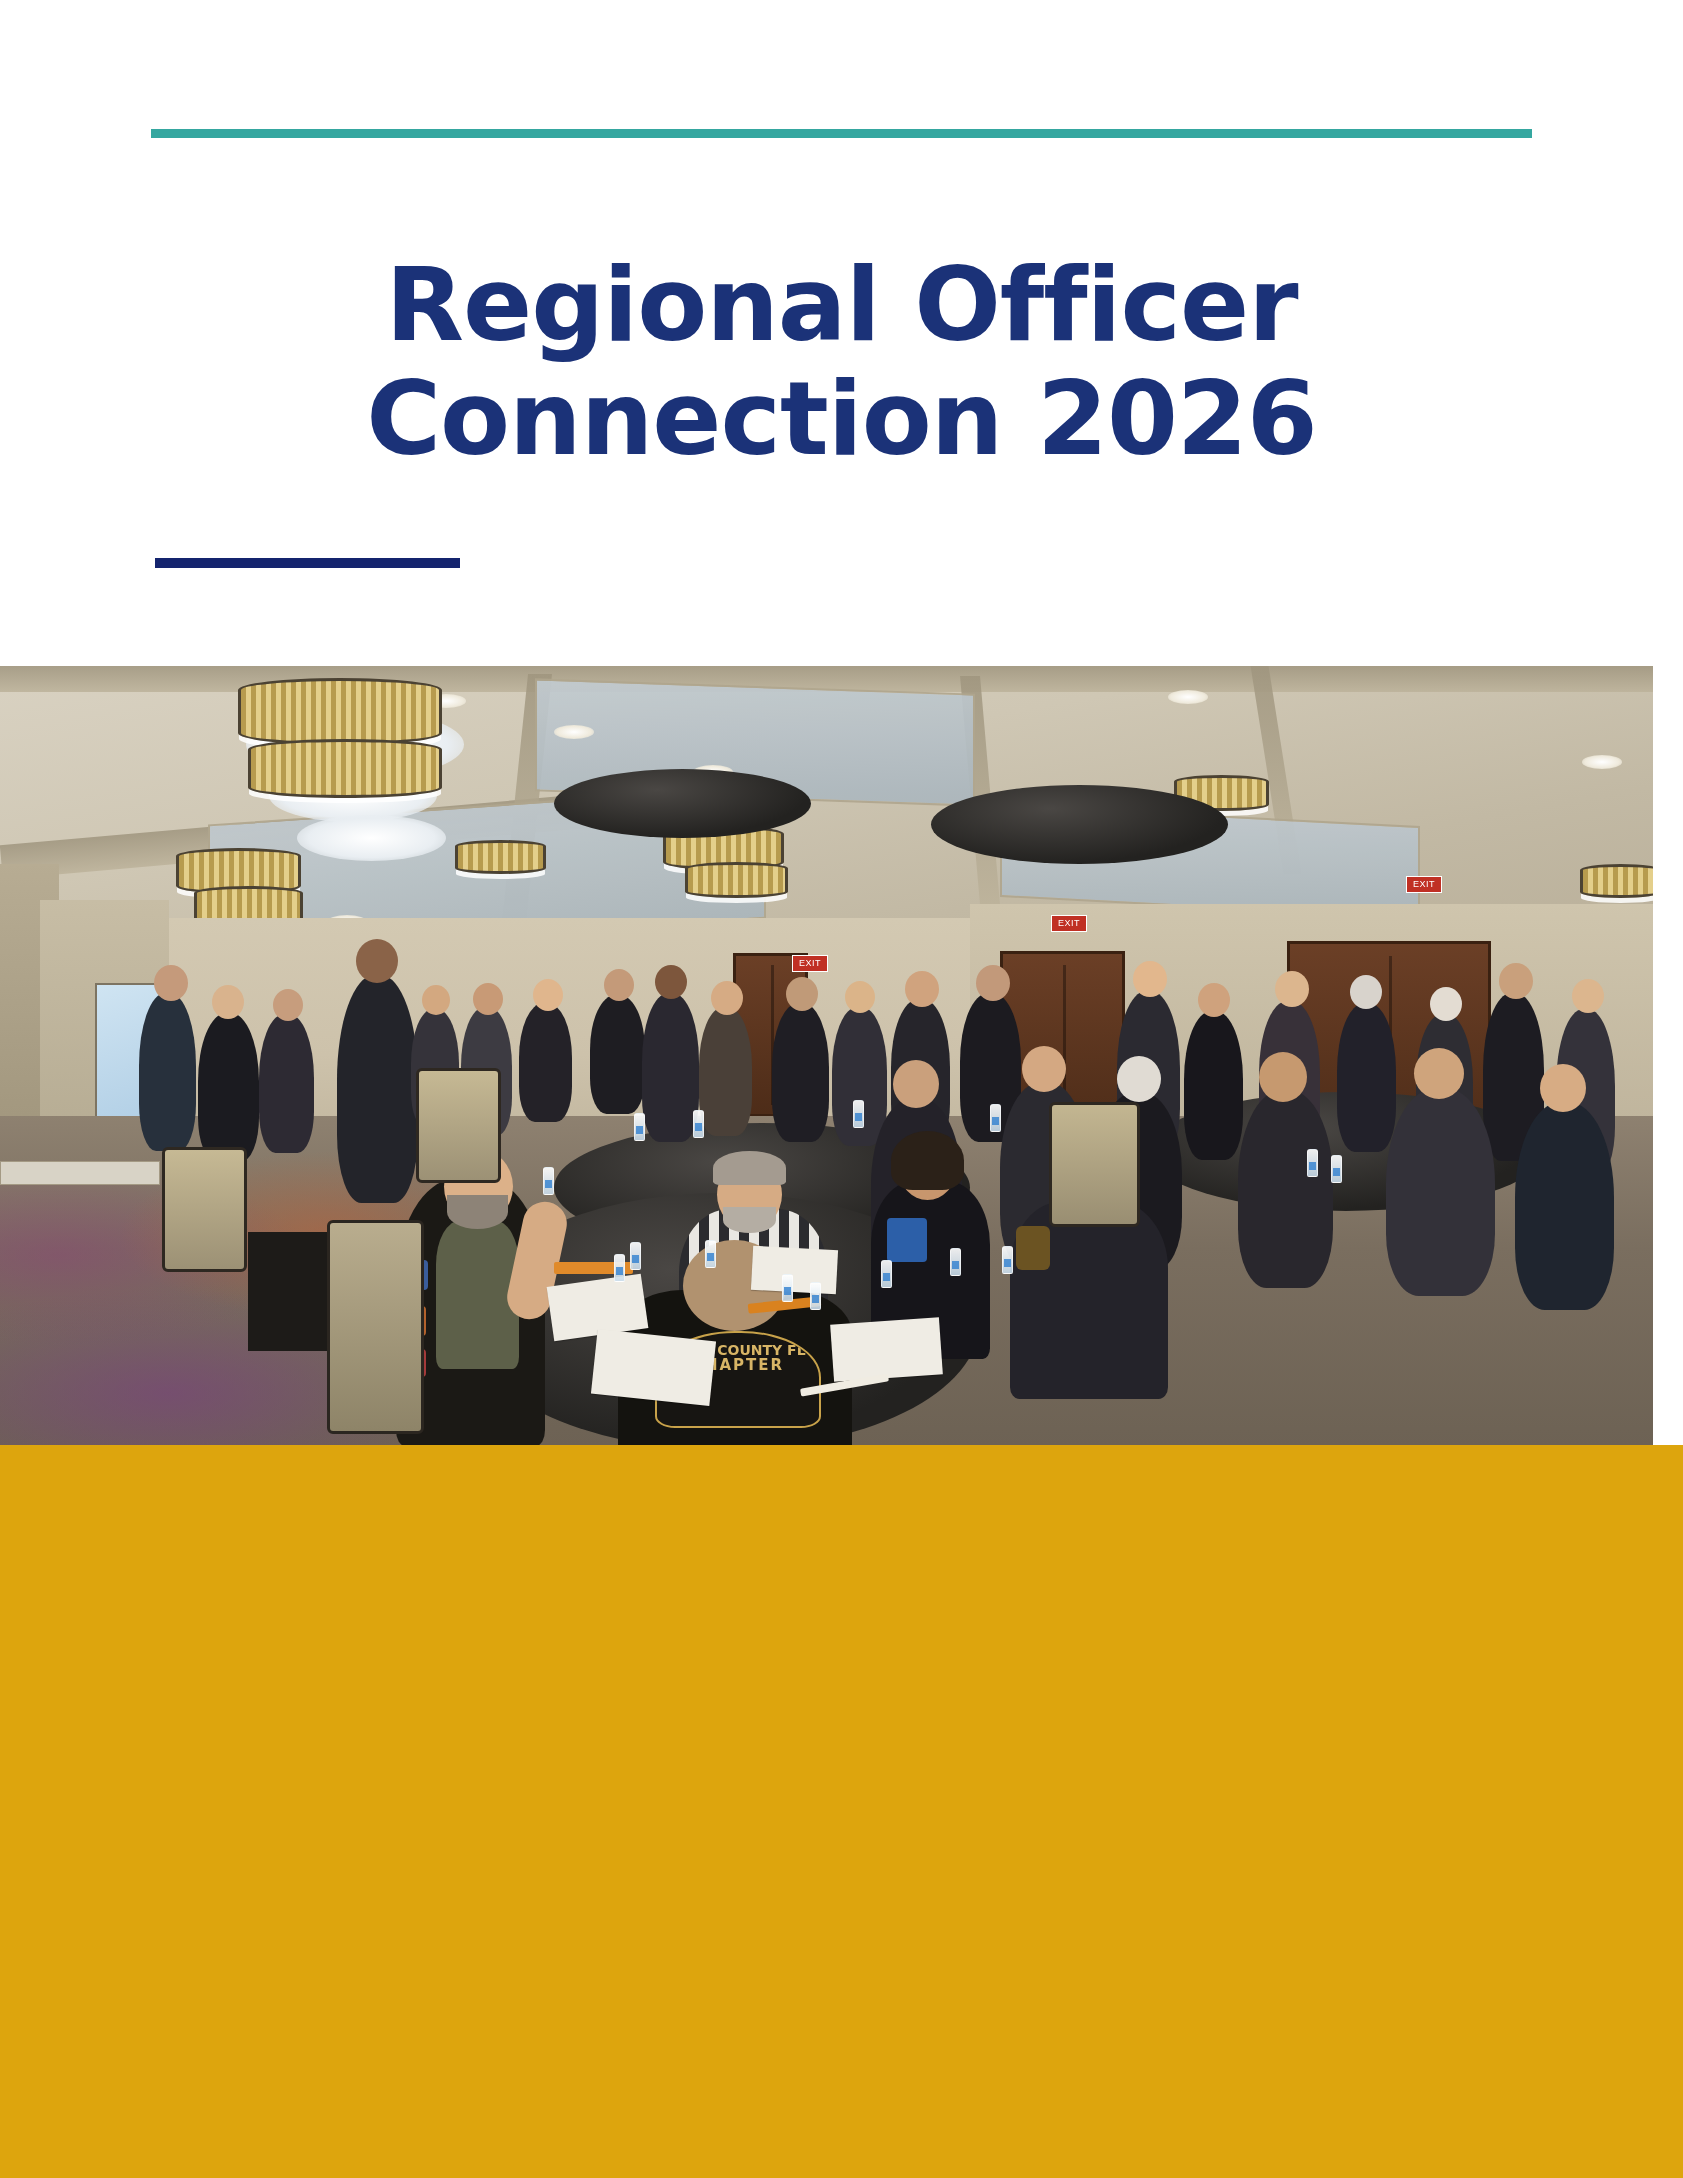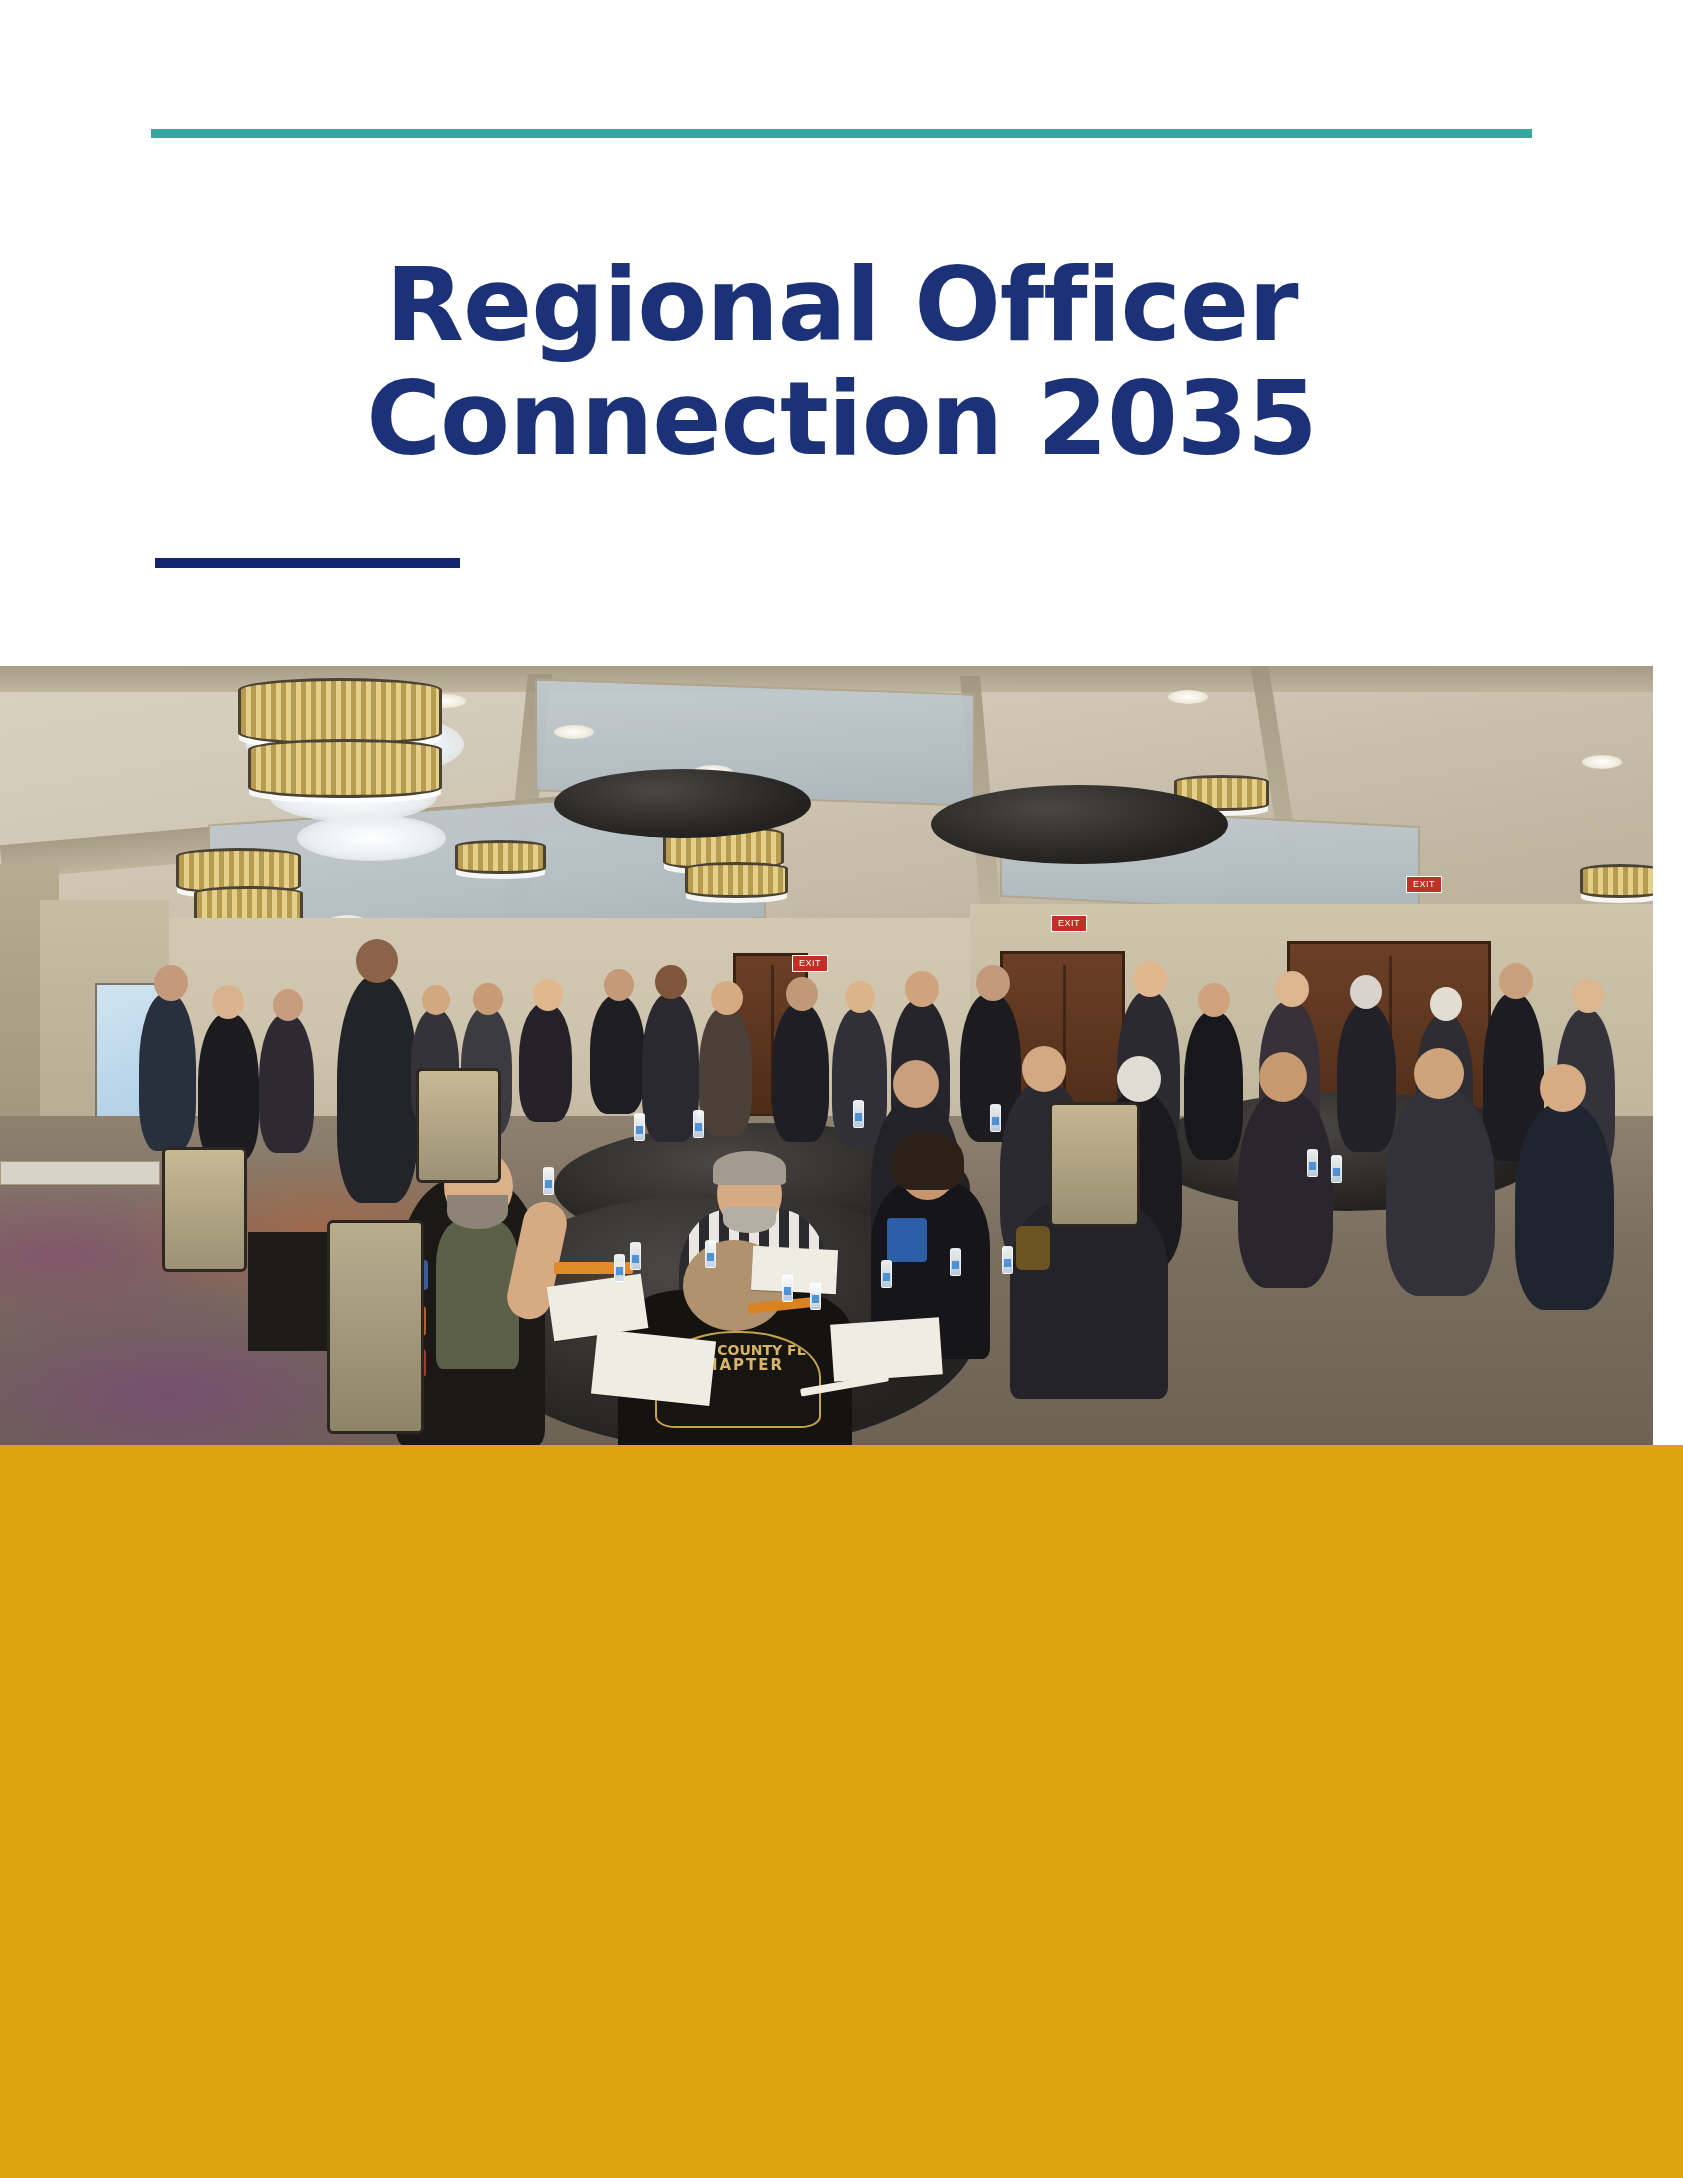--- a/index.html
+++ b/index.html
@@ -195,21 +195,21 @@
   }
 </style>
 </head>
 <body>
 
 <div class="top-band">
 
   <div class="teal-rule"></div>
 
   <div class="title-block">
-    <h1 class="doc-title">Regional Officer Connection 2035</h1>
+    <h1 class="doc-title">Regional Officer Connection 2026</h1>
   </div>
 
   <div class="title-rule"></div>
 </div>
 
 <div class="photo-band">
 
   <div class="ceiling"></div>
 
   <div class="ceiling-beam" style="left:0;top:0;width:1653px;height:26px;"></div>

